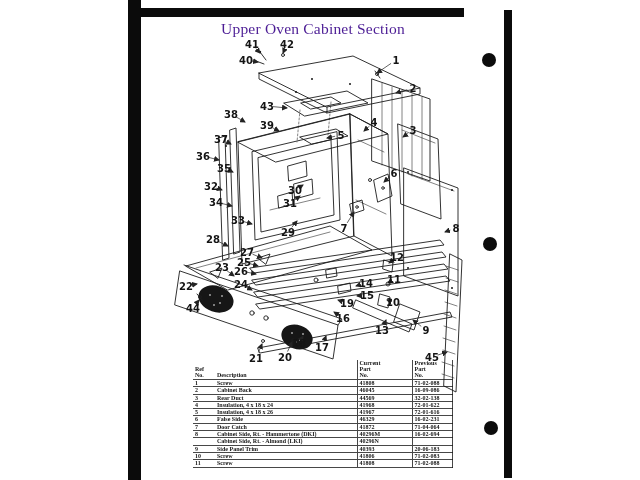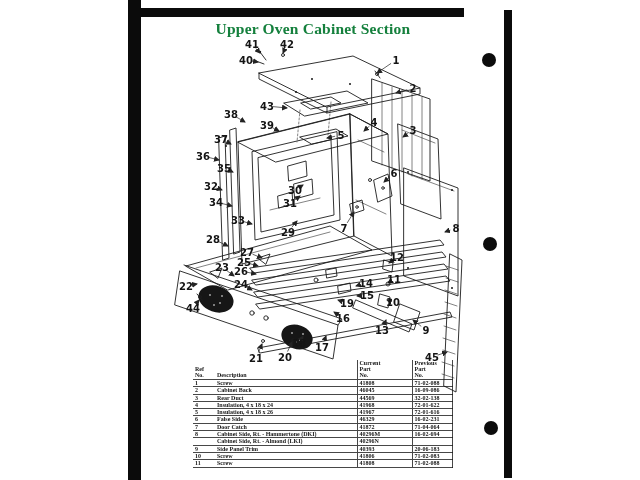--- a/index.html
+++ b/index.html
@@ -3,21 +3,21 @@
 <meta charset="utf-8">
 <style>
   html,body{margin:0;padding:0;background:#ffffff;}
   .canvas{position:relative;width:640px;height:480px;background:#ffffff;overflow:hidden;
           font-family:"Liberation Serif",serif;}
   .scan-bar{position:absolute;background:#0b0b0b;}
   .bar-left{left:128px;top:0;width:13px;height:480px;}
   .bar-top{left:131px;top:8px;width:333px;height:9px;}
   .bar-right{left:504px;top:10px;width:8px;height:468px;}
   .page-title{position:absolute;left:140px;top:20px;width:346px;text-align:center;
-              font-size:15.5px;font-weight:bold;color:#15803d;letter-spacing:.2px;}
+              font-size:15.5px;font-weight:normal;color:#4c1d95;letter-spacing:.2px;}
   .hole{position:absolute;width:14px;height:14px;border-radius:50%;background:#0c0c0c;}
   .hole-1{left:482px;top:53px;}
   .hole-2{left:483px;top:237px;}
   .hole-3{left:484px;top:421px;}
   svg.diagram{position:absolute;left:0;top:0;}
   .draw{fill:none;stroke:#1c1c1c;stroke-width:.9;stroke-linejoin:round;stroke-linecap:round;}
   .thin{stroke-width:.55;}
   .fillb{fill:#161616;stroke:none;}
   .callout{font-family:"DejaVu Sans",sans-serif;font-weight:bold;font-size:10px;fill:#141414;
            text-anchor:middle;dominant-baseline:middle;}

